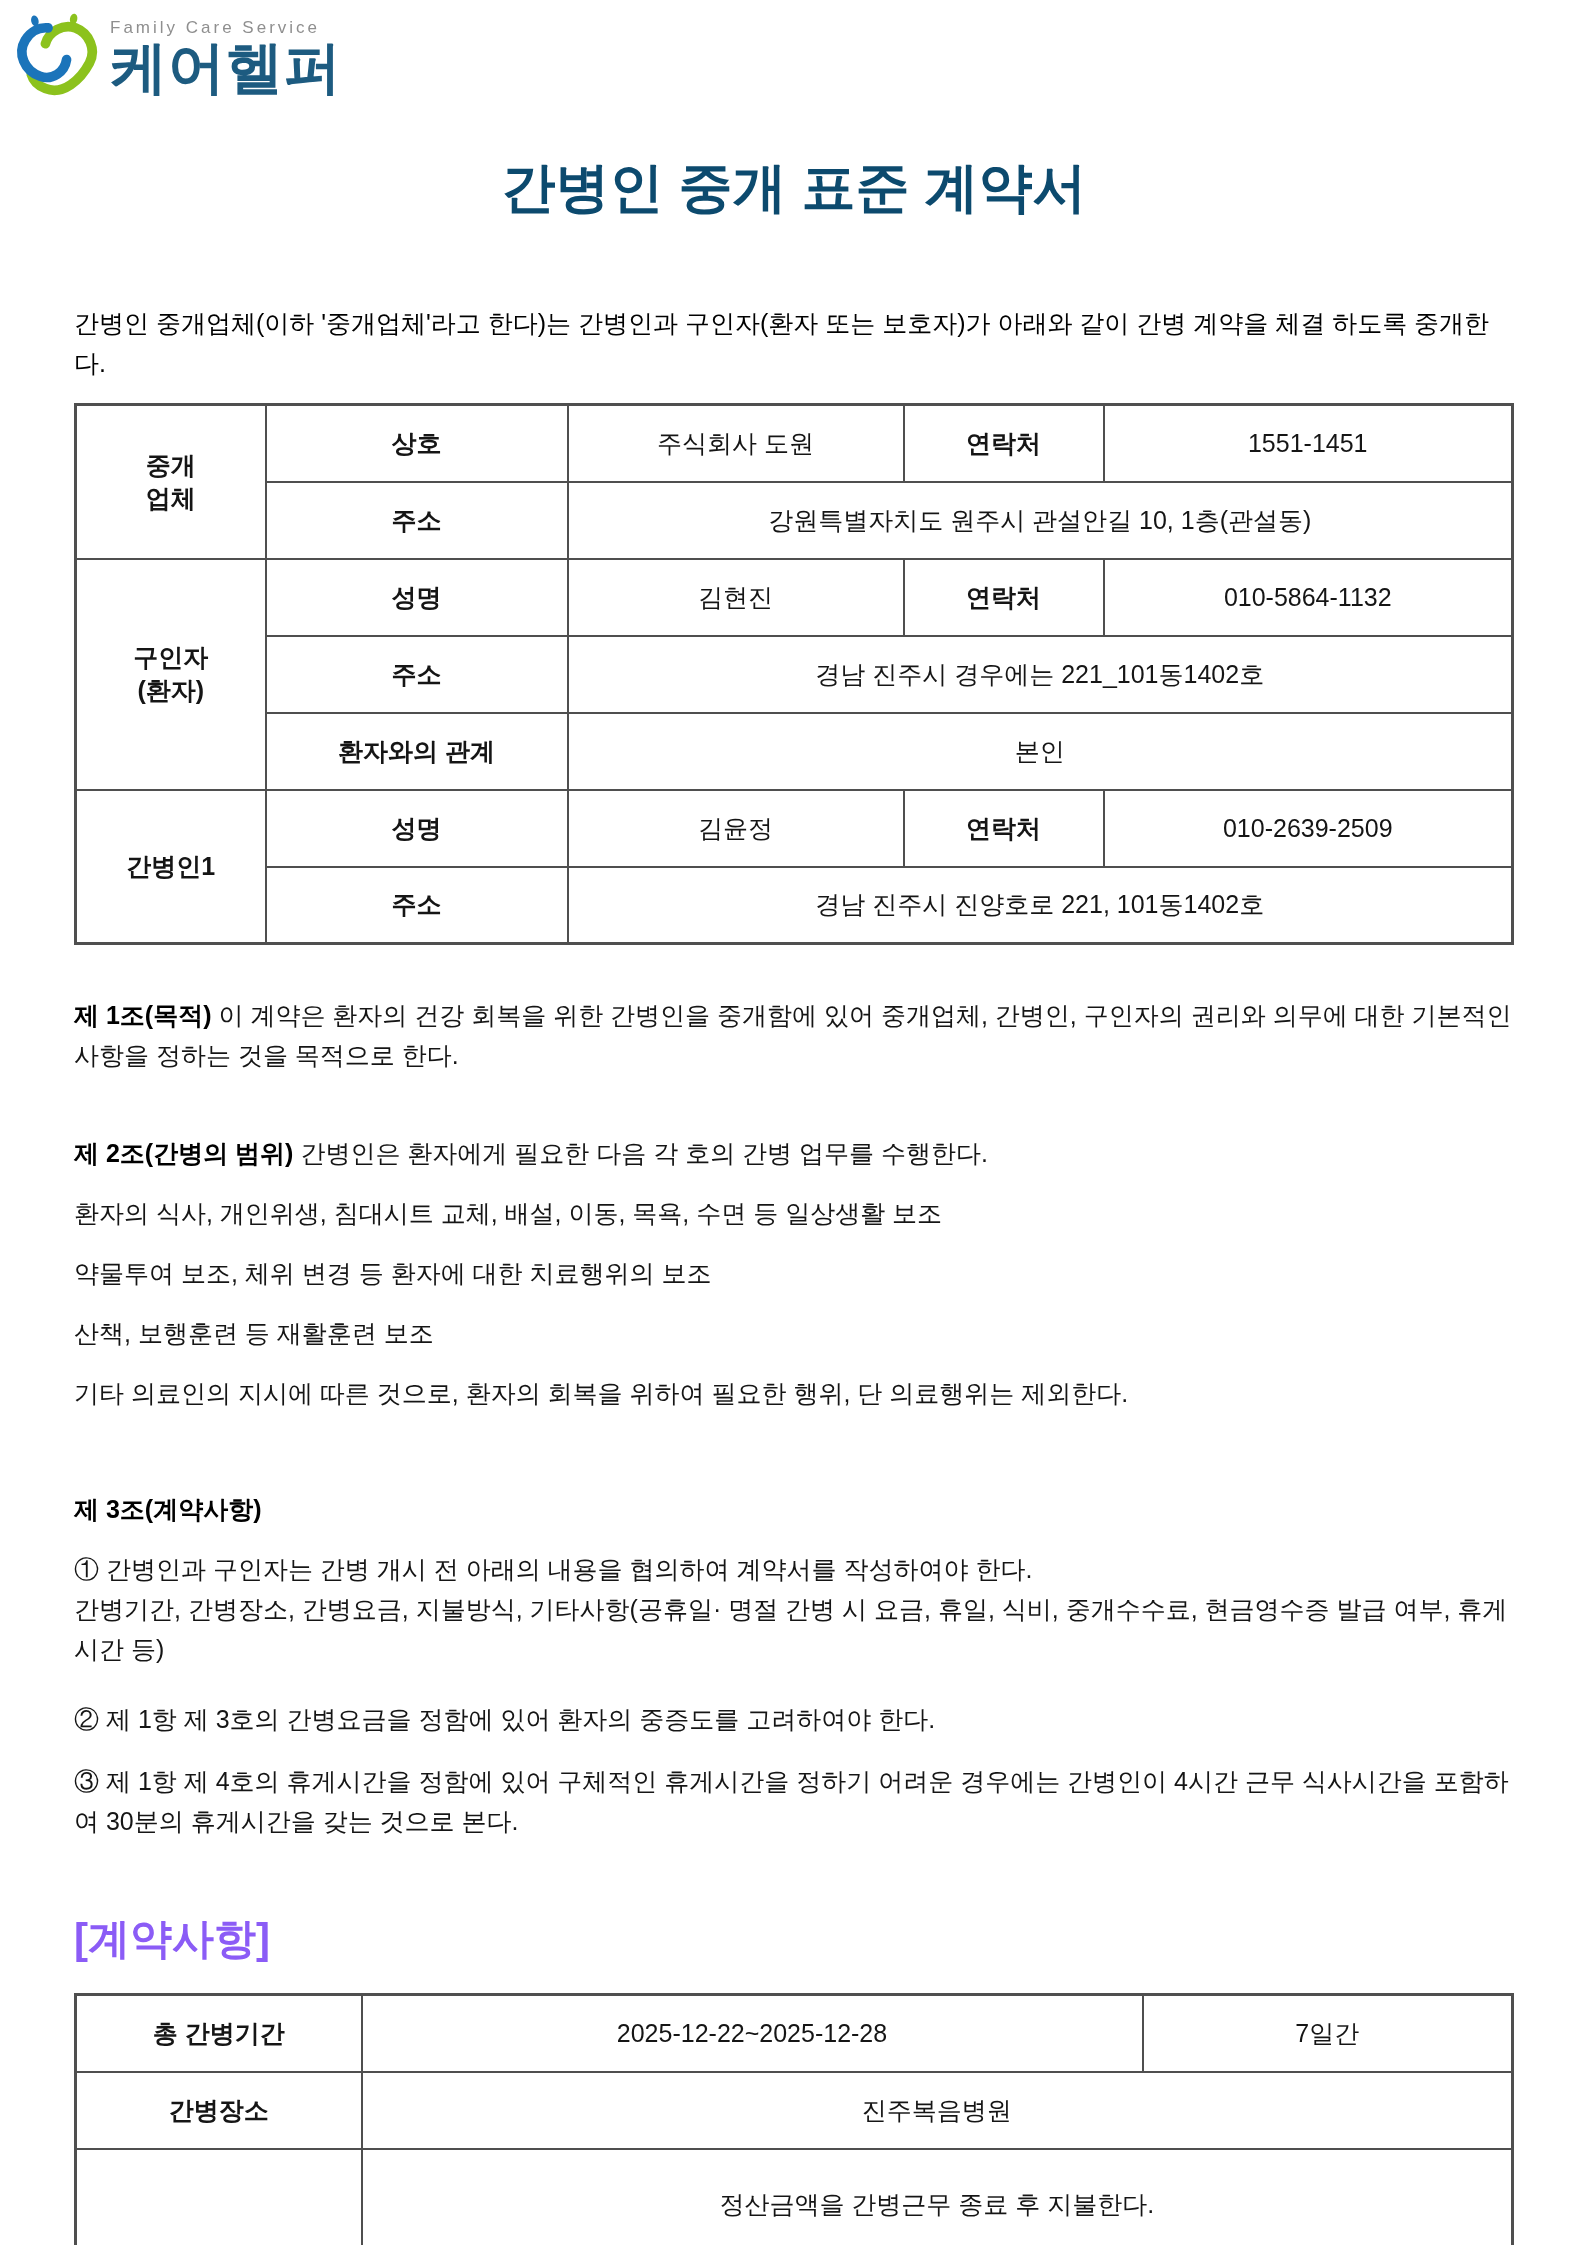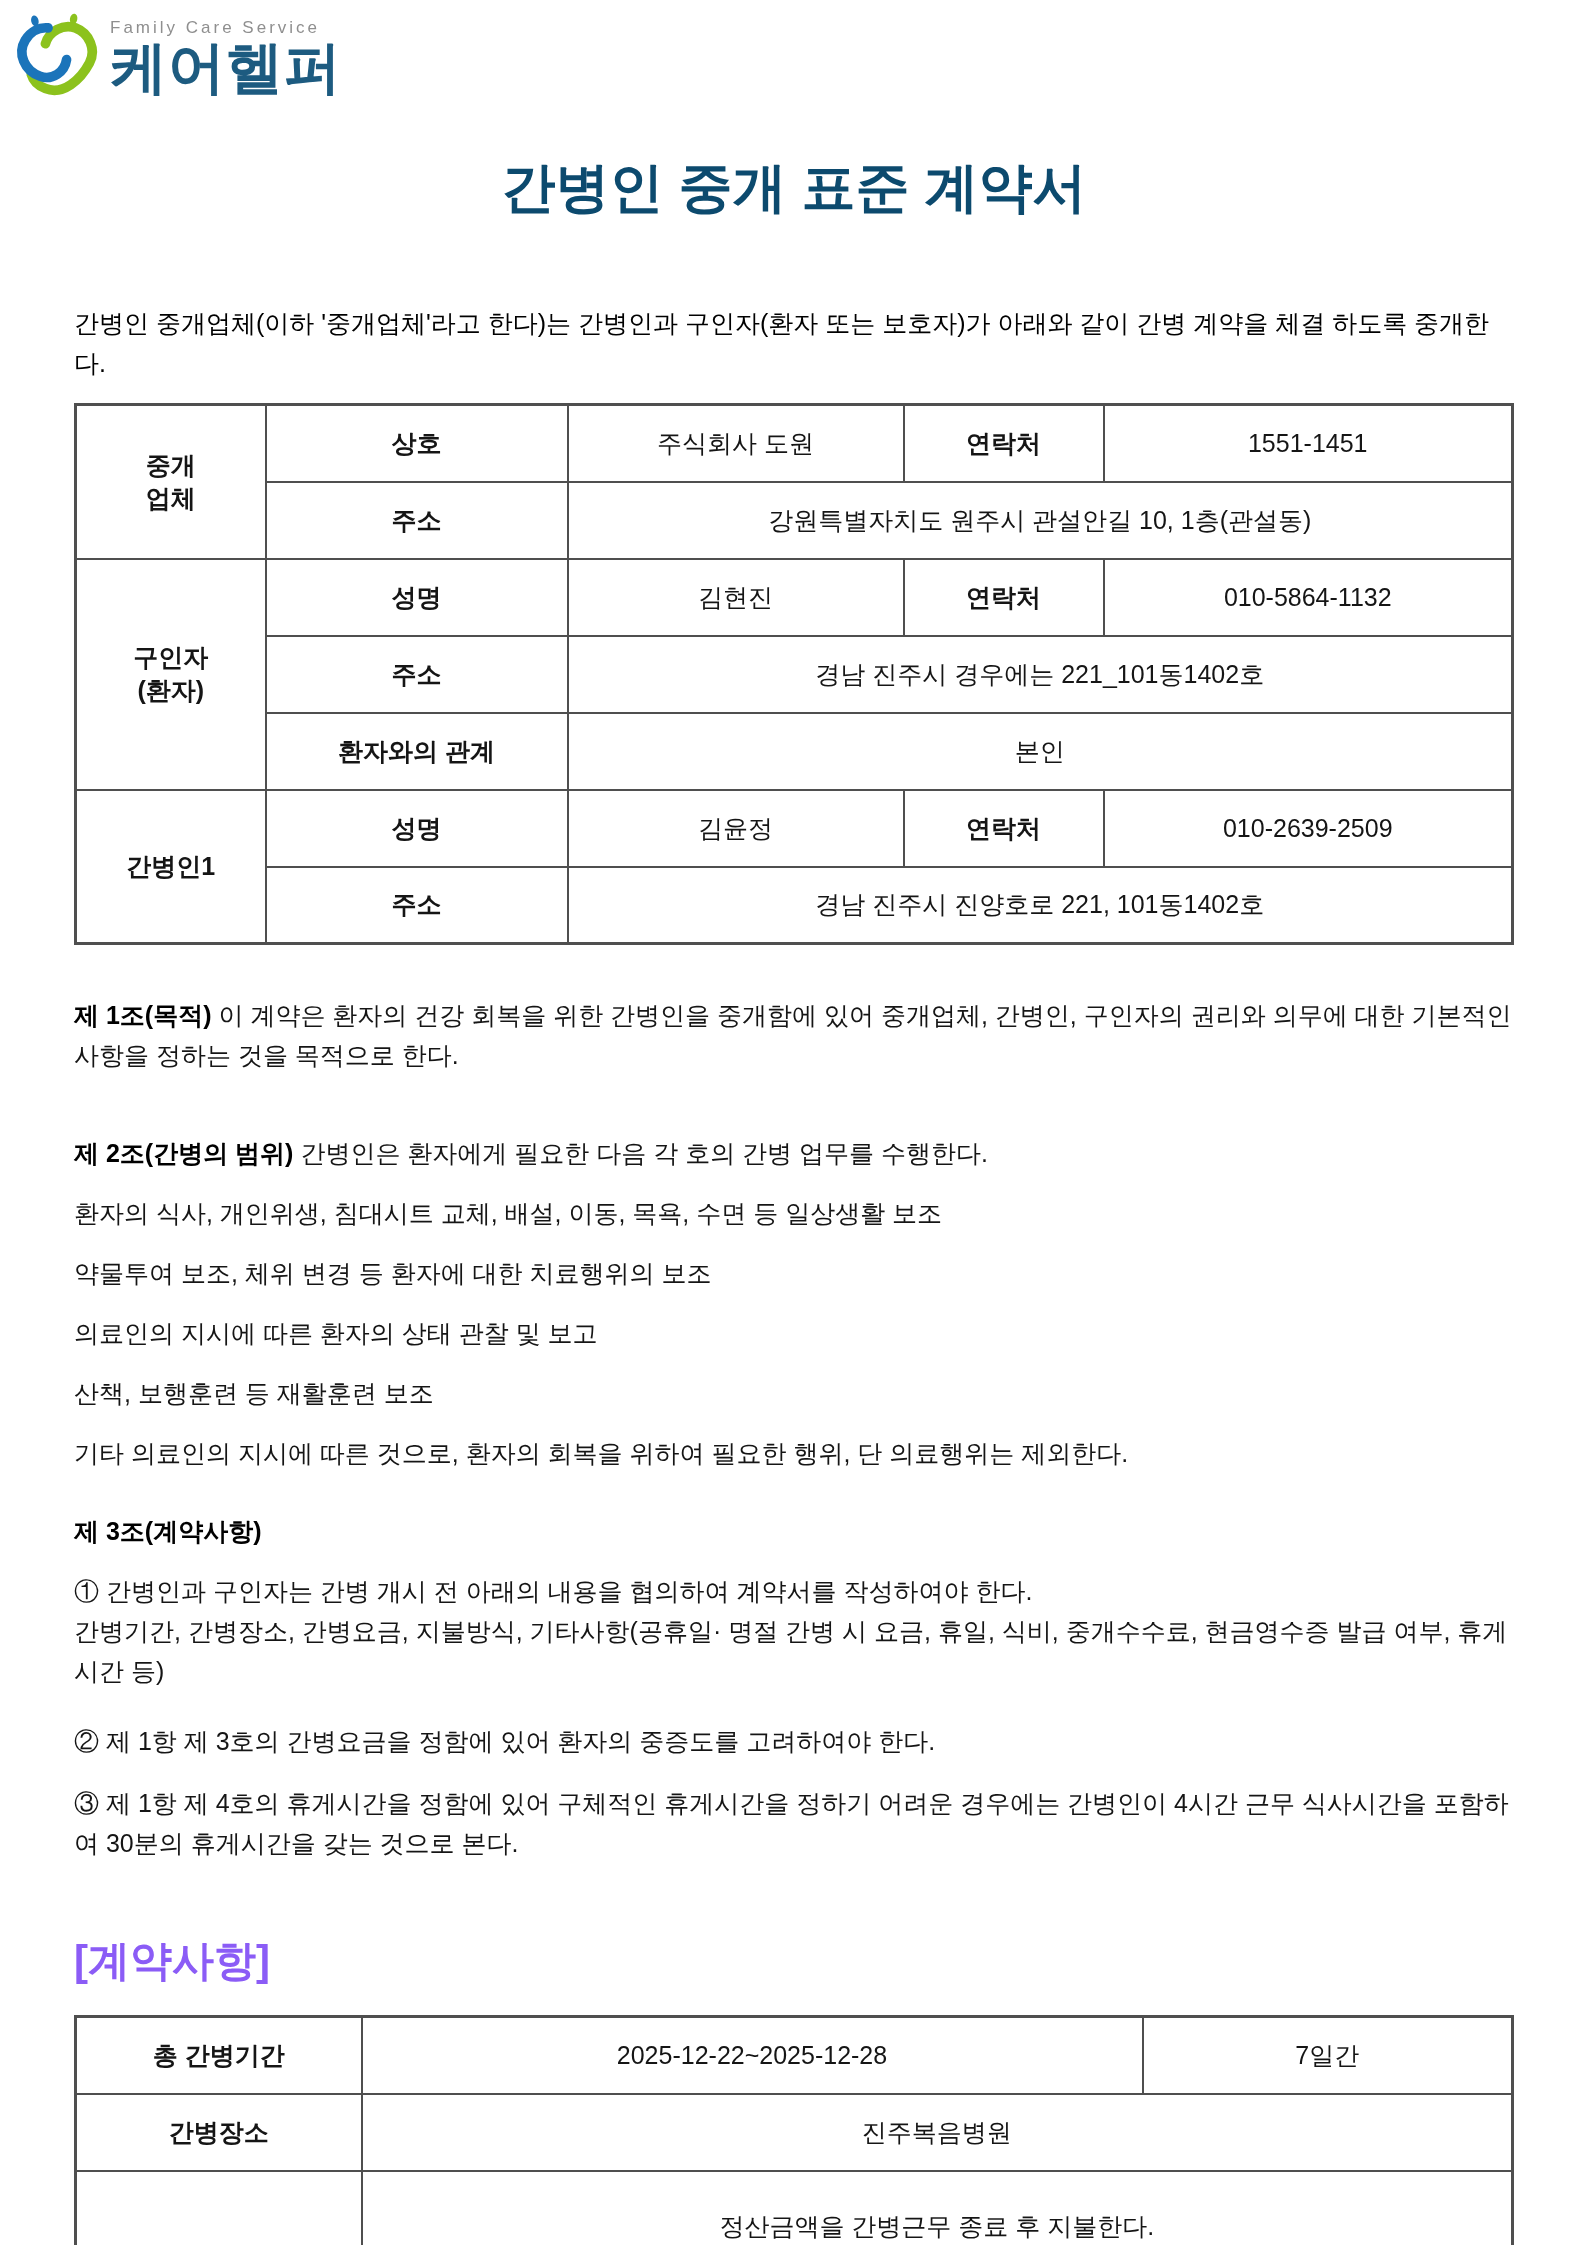--- a/index.html
+++ b/index.html
@@ -48,21 +48,21 @@
   td.lbl { font-weight:700; color:#000; }
   .parties { margin-top:20px;border-radius:13px; }
   .contract-table td.tall { height:112px; vertical-align:middle; }
 
   .article { font-size:25px; line-height:40px; color:#151515; }
   .article b, .h-inline { font-weight:800; color:#000; }
   .a1 { margin-top:50px; }
   .a2-head { margin-top:58px; }
   .a2-item { margin-top:20px; font-size:25px; line-height:40px; color:#151515; }
   .a2-item:first-of-type { margin-top:28px; }
-  .a3-head { margin-top:38px; font-weight:800; color:#000; font-size:25px; line-height:40px; }
+  .a3-head { margin-top:76px; font-weight:800; color:#000; font-size:25px; line-height:40px; }
   .clause { white-space:pre-line; }
   .clause.c1 { margin-top:20px; }
   .clause.c2 { margin-top:30px; }
   .clause.c3 { margin-top:22px; }
 
   .contract-heading {
     text-align:left; font-size:42px; font-weight:800; color:#8b5cf6;
     margin-top:70px;
   }
   .contract-table { margin-top:26px; }
@@ -146,21 +146,20 @@
           <td colspan="3">경남 진주시 진양호로 221, 101동1402호</td>
         </tr>
       </tbody>
     </table>
 
     <p class="article a1"><b class="h-inline">제 1조(목적)</b><span> 이 계약은 환자의 건강 회복을 위한 간병인을 중개함에 있어 중개업체, 간병인, 구인자의 권리와 의무에 대한 기본적인 사항을 정하는 것을 목적으로 한다.</span></p>
 
     <p class="article a2-head"><b class="h-inline">제 2조(간병의 범위)</b><span> 간병인은 환자에게 필요한 다음 각 호의 간병 업무를 수행한다.</span></p>
     <p class="a2-item">환자의 식사, 개인위생, 침대시트 교체, 배설, 이동, 목욕, 수면 등 일상생활 보조</p>
     <p class="a2-item">약물투여 보조, 체위 변경 등 환자에 대한 치료행위의 보조</p>
-    <p class="a2-item">의료인의 지시에 따른 환자의 상태 관찰 및 보고</p>
     <p class="a2-item">산책, 보행훈련 등 재활훈련 보조</p>
     <p class="a2-item">기타 의료인의 지시에 따른 것으로, 환자의 회복을 위하여 필요한 행위, 단 의료행위는 제외한다.</p>
 
     <p class="a3-head">제 3조(계약사항)</p>
     <p class="article clause c1">① 간병인과 구인자는 간병 개시 전 아래의 내용을 협의하여 계약서를 작성하여야 한다.
 간병기간, 간병장소, 간병요금, 지불방식, 기타사항(공휴일· 명절 간병 시 요금, 휴일, 식비, 중개수수료, 현금영수증 발급 여부, 휴게시간 등)</p>
     <p class="article clause c2">② 제 1항 제 3호의 간병요금을 정함에 있어 환자의 중증도를 고려하여야 한다.</p>
     <p class="article clause c3">③ 제 1항 제 4호의 휴게시간을 정함에 있어 구체적인 휴게시간을 정하기 어려운 경우에는 간병인이 4시간 근무 식사시간을 포함하여 30분의 휴게시간을 갖는 것으로 본다.</p>
 
     <div class="contract-heading">[계약사항]</div>

